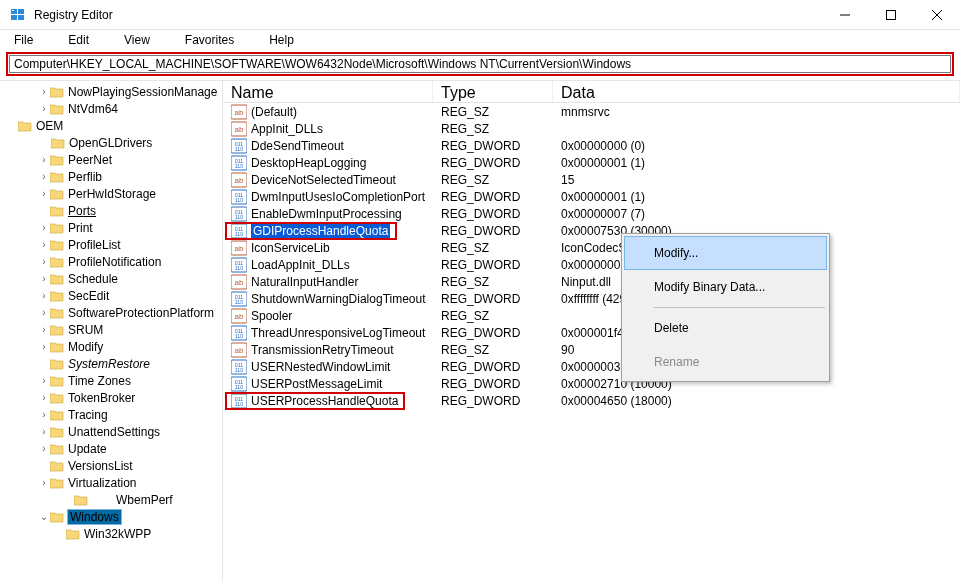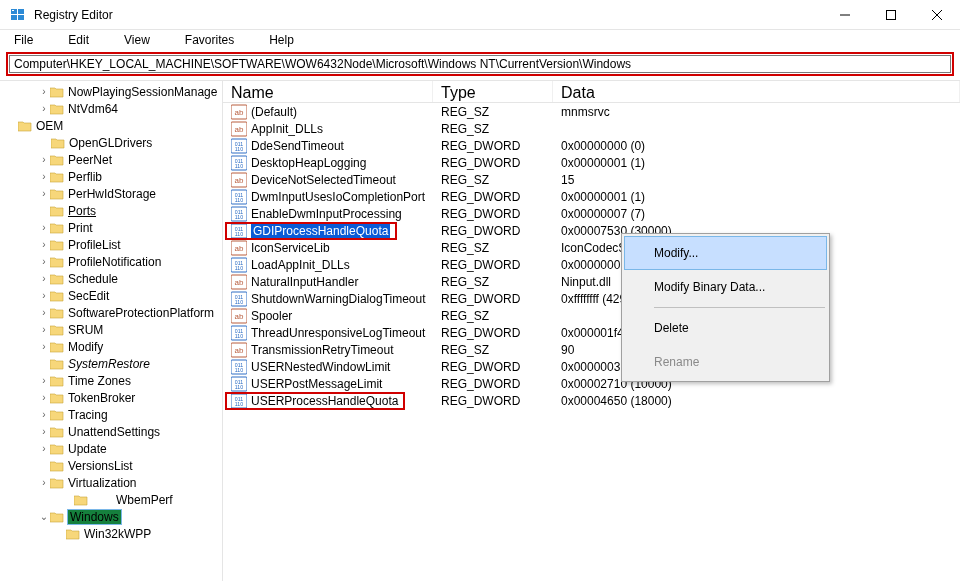--- a/index.html
+++ b/index.html
@@ -25,21 +25,21 @@
   .tree { width: 222px; overflow: hidden; padding: 2px 0 2px 0; }
   .splitter { width: 1px; background: #e5e5e5; }
   .listpane { flex: 1; position: relative; }
 
   
   .tree-row { height: 17px; display: flex; align-items: center; padding-left: 6px; white-space: nowrap; }
   .tree-row .twisty { width: 12px; font-size: 10px; color: #666; text-align: center; }
   .tree-row .twisty.none { visibility: hidden; }
   .folder-icon { width: 14px; height: 12px; margin-right: 4px; flex-shrink: 0; }
   .tree-label { font-size: 12px; }
-  .tree-row.selected .tree-label { background: #15803d; outline: 1px solid #7ab7e8; padding: 0 2px; }
+  .tree-row.selected .tree-label { background: #0369a1; outline: 1px solid #7ab7e8; padding: 0 2px; }
 
   
   .list-header { height: 22px; display: flex; border-bottom: 1px solid #e5e5e5; }
   .col { padding: 3px 8px 0 8px; border-right: 1px solid #f0f0f0; font-size: 16px; }
   .col-name { width: 210px; }
   .col-type { width: 120px; }
   .col-data { flex: 1; }
 
   
   .list-body { position: relative; }

